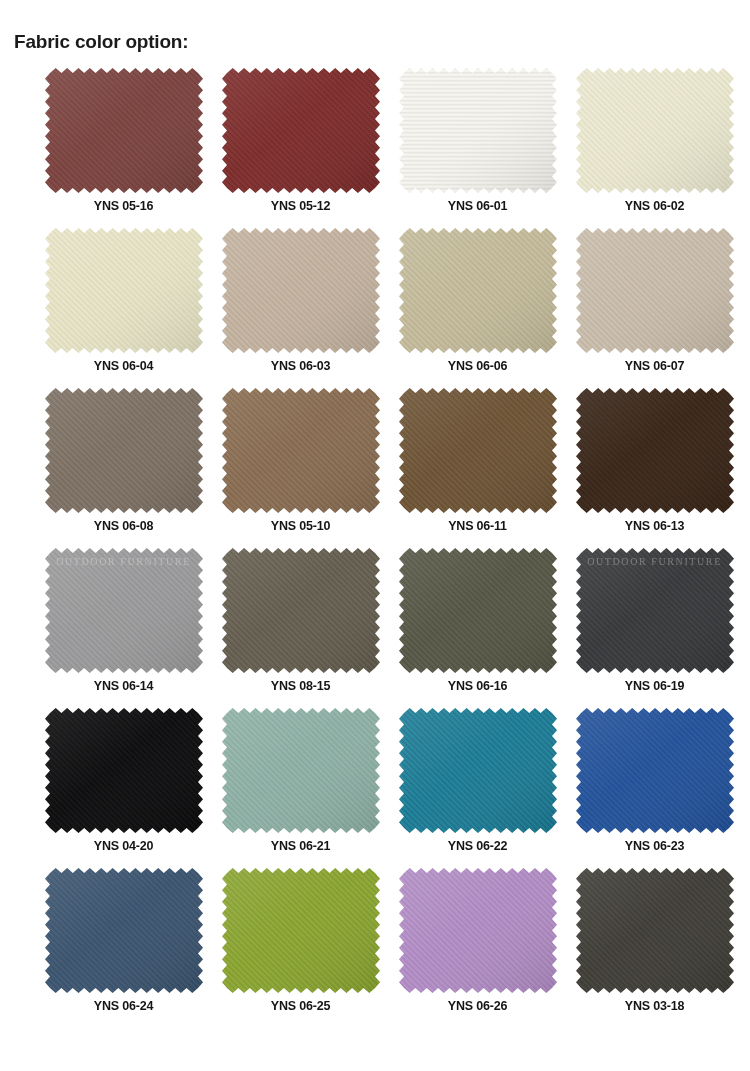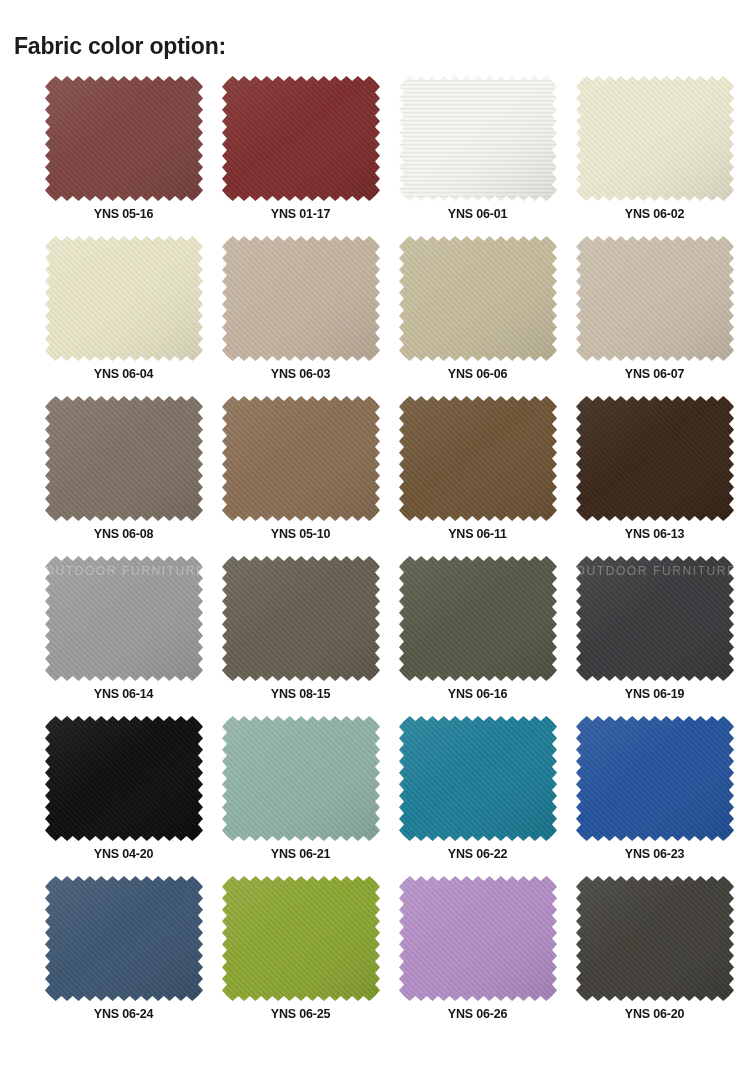--- a/index.html
+++ b/index.html
@@ -10,21 +10,21 @@
   body {
     width: 750px;
     height: 1071px;
     font-family: "Liberation Sans", sans-serif;
     color: #1a1a1a;
     overflow: hidden;
     position: relative;
   }
 
   .page-title {
-    font-size: 23px;
+    font-size: 19px;
     font-weight: bold;
     letter-spacing: -0.2px;
     color: #1b1b1b;
     padding: 18px 0 0 14px;
     line-height: 1.2;
   }
 
   .swatch-grid {
     margin-top: 14px;
     padding: 0 14px 0 14px;
@@ -54,24 +54,25 @@
     display: block;
     width: 158px;
     height: 125px;
   }
 
   .swatch-watermark {
     position: absolute;
     top: 8px;
     left: 0;
     width: 158px;
-    font-size: 12px;
+    text-align: center;
+    font-size: 10px;
     letter-spacing: 1.6px;
     color: rgba(255,255,255,0.42);
-    font-family: Liberation Sans, sans-serif;
+    font-family: Liberation Serif, serif;
     pointer-events: none;
     white-space: nowrap;
     overflow: hidden;
   }
 
   .swatch-watermark.dark-bg {
     color: rgba(255,255,255,0.30);
   }
 
   .swatch-label {
@@ -125,21 +126,21 @@
               <linearGradient id="shade1" x1="0" y1="0" x2="1" y2="1">
                 <stop offset="0%" stop-color="#ffffff" stop-opacity="0.10"></stop>
                 <stop offset="45%" stop-color="#ffffff" stop-opacity="0.02"></stop>
                 <stop offset="100%" stop-color="#000000" stop-opacity="0.10"></stop>
               </linearGradient>
             </defs>
             <polygon points="5.0,5.0 10.7,0.0 16.4,5.0 22.1,0.0 27.8,5.0 33.5,0.0 39.2,5.0 44.8,0.0 50.5,5.0 56.2,0.0 61.9,5.0 67.6,0.0 73.3,5.0 79.0,0.0 84.7,5.0 90.4,0.0 96.1,5.0 101.8,0.0 107.5,5.0 113.2,0.0 118.8,5.0 124.5,0.0 130.2,5.0 135.9,0.0 141.6,5.0 147.3,0.0 153.0,5.0 153.0,5.0 158.0,10.8 153.0,16.5 158.0,22.3 153.0,28.0 158.0,33.8 153.0,39.5 158.0,45.3 153.0,51.0 158.0,56.8 153.0,62.5 158.0,68.3 153.0,74.0 158.0,79.8 153.0,85.5 158.0,91.3 153.0,97.0 158.0,102.8 153.0,108.5 158.0,114.3 153.0,120.0 153.0,120.0 147.3,125.0 141.6,120.0 135.9,125.0 130.2,120.0 124.5,125.0 118.8,120.0 113.2,125.0 107.5,120.0 101.8,125.0 96.1,120.0 90.4,125.0 84.7,120.0 79.0,125.0 73.3,120.0 67.6,125.0 61.9,120.0 56.2,125.0 50.5,120.0 44.8,125.0 39.2,120.0 33.5,125.0 27.8,120.0 22.1,125.0 16.4,120.0 10.7,125.0 5.0,120.0 5.0,120.0 0.0,114.3 5.0,108.5 0.0,102.8 5.0,97.0 0.0,91.3 5.0,85.5 0.0,79.8 5.0,74.0 0.0,68.3 5.0,62.5 0.0,56.7 5.0,51.0 0.0,45.3 5.0,39.5 0.0,33.8 5.0,28.0 0.0,22.3 5.0,16.5 0.0,10.8" fill="url(#weave1)"></polygon>
             <polygon points="5.0,5.0 10.7,0.0 16.4,5.0 22.1,0.0 27.8,5.0 33.5,0.0 39.2,5.0 44.8,0.0 50.5,5.0 56.2,0.0 61.9,5.0 67.6,0.0 73.3,5.0 79.0,0.0 84.7,5.0 90.4,0.0 96.1,5.0 101.8,0.0 107.5,5.0 113.2,0.0 118.8,5.0 124.5,0.0 130.2,5.0 135.9,0.0 141.6,5.0 147.3,0.0 153.0,5.0 153.0,5.0 158.0,10.8 153.0,16.5 158.0,22.3 153.0,28.0 158.0,33.8 153.0,39.5 158.0,45.3 153.0,51.0 158.0,56.8 153.0,62.5 158.0,68.3 153.0,74.0 158.0,79.8 153.0,85.5 158.0,91.3 153.0,97.0 158.0,102.8 153.0,108.5 158.0,114.3 153.0,120.0 153.0,120.0 147.3,125.0 141.6,120.0 135.9,125.0 130.2,120.0 124.5,125.0 118.8,120.0 113.2,125.0 107.5,120.0 101.8,125.0 96.1,120.0 90.4,125.0 84.7,120.0 79.0,125.0 73.3,120.0 67.6,125.0 61.9,120.0 56.2,125.0 50.5,120.0 44.8,125.0 39.2,120.0 33.5,125.0 27.8,120.0 22.1,125.0 16.4,120.0 10.7,125.0 5.0,120.0 5.0,120.0 0.0,114.3 5.0,108.5 0.0,102.8 5.0,97.0 0.0,91.3 5.0,85.5 0.0,79.8 5.0,74.0 0.0,68.3 5.0,62.5 0.0,56.7 5.0,51.0 0.0,45.3 5.0,39.5 0.0,33.8 5.0,28.0 0.0,22.3 5.0,16.5 0.0,10.8" fill="url(#shade1)"></polygon>
           </svg>
         </div>
-        <div class="swatch-label">YNS 01-17</div>
+        <div class="swatch-label">YNS 05-12</div>
       </div>
       <div class="swatch-cell">
         <div class="swatch-figure">
           <svg class="swatch-svg" viewBox="0 0 158 125">
             <defs>
               <pattern id="weave2" width="4" height="4" patternUnits="userSpaceOnUse" patternTransform="rotate(0)">
                 <rect width="4" height="4" fill="#f2f1ec"></rect>
                 <rect width="4" height="1.4" fill="#e4e2dc" opacity="0.75"></rect>
                 <rect y="2.2" width="4" height="0.9" fill="#fbfbf8" opacity="0.55"></rect>
               </pattern>
@@ -589,17 +590,17 @@
               <linearGradient id="shade23" x1="0" y1="0" x2="1" y2="1">
                 <stop offset="0%" stop-color="#ffffff" stop-opacity="0.10"></stop>
                 <stop offset="45%" stop-color="#ffffff" stop-opacity="0.02"></stop>
                 <stop offset="100%" stop-color="#000000" stop-opacity="0.10"></stop>
               </linearGradient>
             </defs>
             <polygon points="5.0,5.0 10.7,0.0 16.4,5.0 22.1,0.0 27.8,5.0 33.5,0.0 39.2,5.0 44.8,0.0 50.5,5.0 56.2,0.0 61.9,5.0 67.6,0.0 73.3,5.0 79.0,0.0 84.7,5.0 90.4,0.0 96.1,5.0 101.8,0.0 107.5,5.0 113.2,0.0 118.8,5.0 124.5,0.0 130.2,5.0 135.9,0.0 141.6,5.0 147.3,0.0 153.0,5.0 153.0,5.0 158.0,10.8 153.0,16.5 158.0,22.3 153.0,28.0 158.0,33.8 153.0,39.5 158.0,45.3 153.0,51.0 158.0,56.8 153.0,62.5 158.0,68.3 153.0,74.0 158.0,79.8 153.0,85.5 158.0,91.3 153.0,97.0 158.0,102.8 153.0,108.5 158.0,114.3 153.0,120.0 153.0,120.0 147.3,125.0 141.6,120.0 135.9,125.0 130.2,120.0 124.5,125.0 118.8,120.0 113.2,125.0 107.5,120.0 101.8,125.0 96.1,120.0 90.4,125.0 84.7,120.0 79.0,125.0 73.3,120.0 67.6,125.0 61.9,120.0 56.2,125.0 50.5,120.0 44.8,125.0 39.2,120.0 33.5,125.0 27.8,120.0 22.1,125.0 16.4,120.0 10.7,125.0 5.0,120.0 5.0,120.0 0.0,114.3 5.0,108.5 0.0,102.8 5.0,97.0 0.0,91.3 5.0,85.5 0.0,79.8 5.0,74.0 0.0,68.3 5.0,62.5 0.0,56.7 5.0,51.0 0.0,45.3 5.0,39.5 0.0,33.8 5.0,28.0 0.0,22.3 5.0,16.5 0.0,10.8" fill="url(#weave23)"></polygon>
             <polygon points="5.0,5.0 10.7,0.0 16.4,5.0 22.1,0.0 27.8,5.0 33.5,0.0 39.2,5.0 44.8,0.0 50.5,5.0 56.2,0.0 61.9,5.0 67.6,0.0 73.3,5.0 79.0,0.0 84.7,5.0 90.4,0.0 96.1,5.0 101.8,0.0 107.5,5.0 113.2,0.0 118.8,5.0 124.5,0.0 130.2,5.0 135.9,0.0 141.6,5.0 147.3,0.0 153.0,5.0 153.0,5.0 158.0,10.8 153.0,16.5 158.0,22.3 153.0,28.0 158.0,33.8 153.0,39.5 158.0,45.3 153.0,51.0 158.0,56.8 153.0,62.5 158.0,68.3 153.0,74.0 158.0,79.8 153.0,85.5 158.0,91.3 153.0,97.0 158.0,102.8 153.0,108.5 158.0,114.3 153.0,120.0 153.0,120.0 147.3,125.0 141.6,120.0 135.9,125.0 130.2,120.0 124.5,125.0 118.8,120.0 113.2,125.0 107.5,120.0 101.8,125.0 96.1,120.0 90.4,125.0 84.7,120.0 79.0,125.0 73.3,120.0 67.6,125.0 61.9,120.0 56.2,125.0 50.5,120.0 44.8,125.0 39.2,120.0 33.5,125.0 27.8,120.0 22.1,125.0 16.4,120.0 10.7,125.0 5.0,120.0 5.0,120.0 0.0,114.3 5.0,108.5 0.0,102.8 5.0,97.0 0.0,91.3 5.0,85.5 0.0,79.8 5.0,74.0 0.0,68.3 5.0,62.5 0.0,56.7 5.0,51.0 0.0,45.3 5.0,39.5 0.0,33.8 5.0,28.0 0.0,22.3 5.0,16.5 0.0,10.8" fill="url(#shade23)"></polygon>
           </svg>
         </div>
-        <div class="swatch-label">YNS 06-20</div>
+        <div class="swatch-label">YNS 03-18</div>
       </div>
     </div>
 
 </div>
 
 </body></html>

